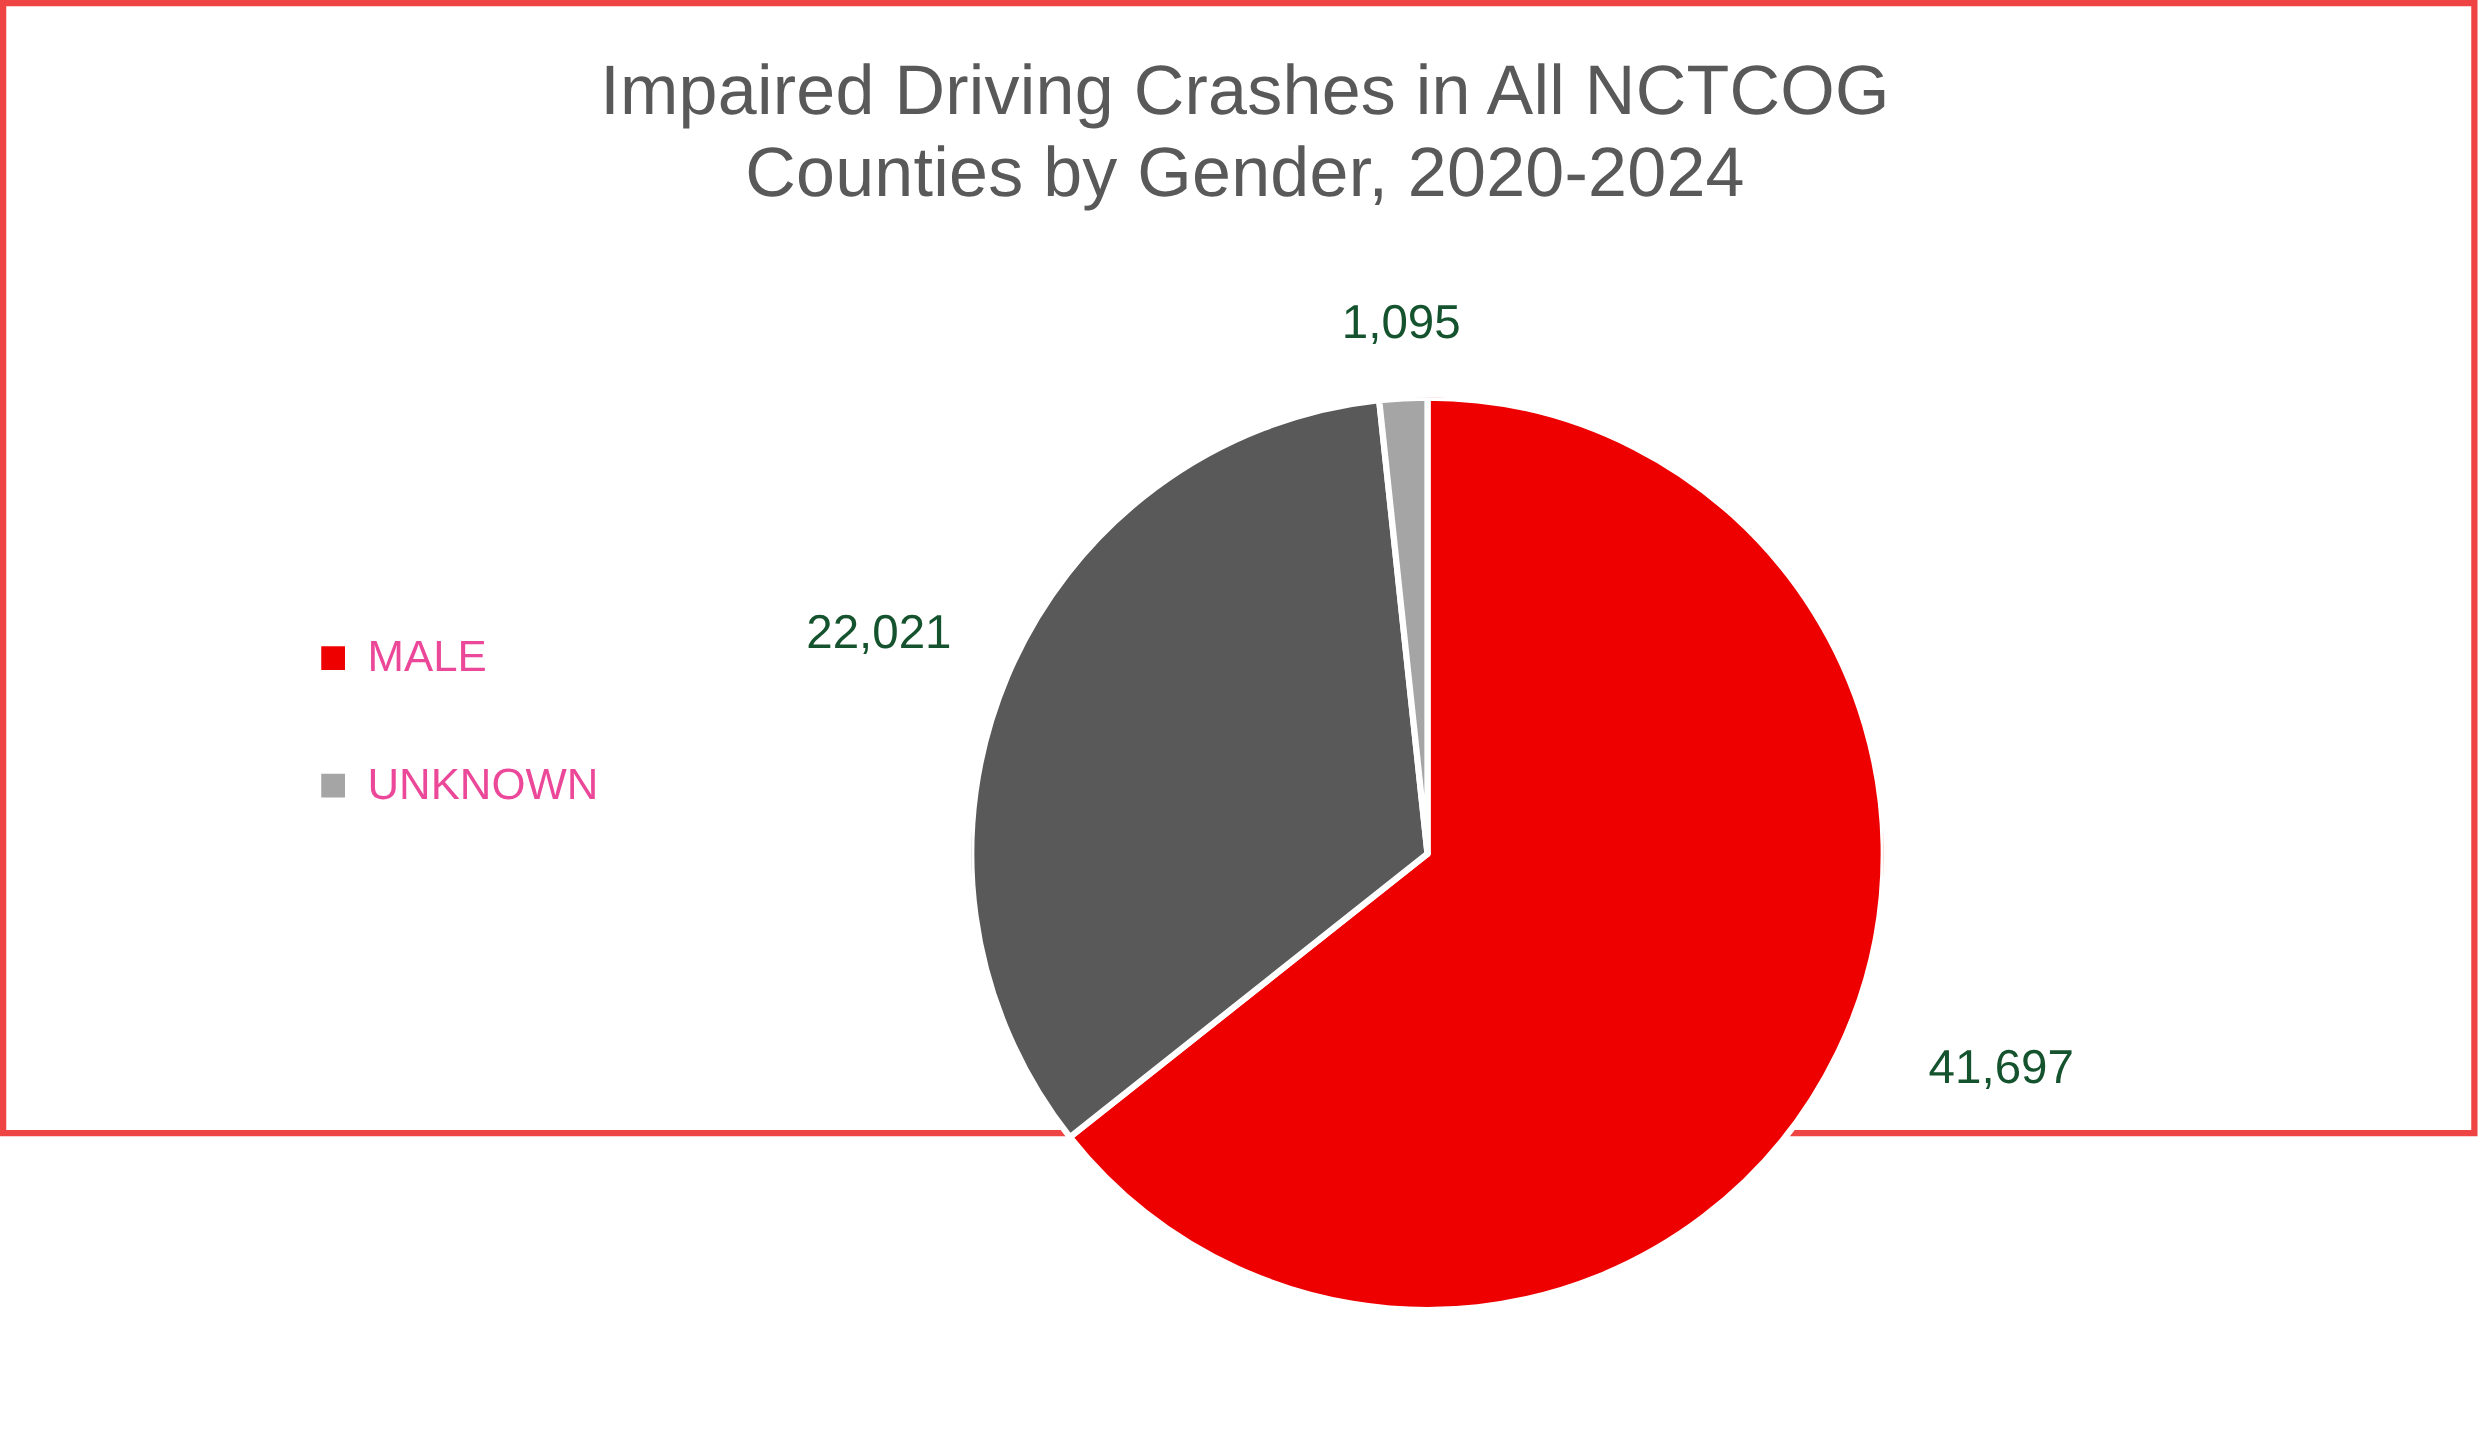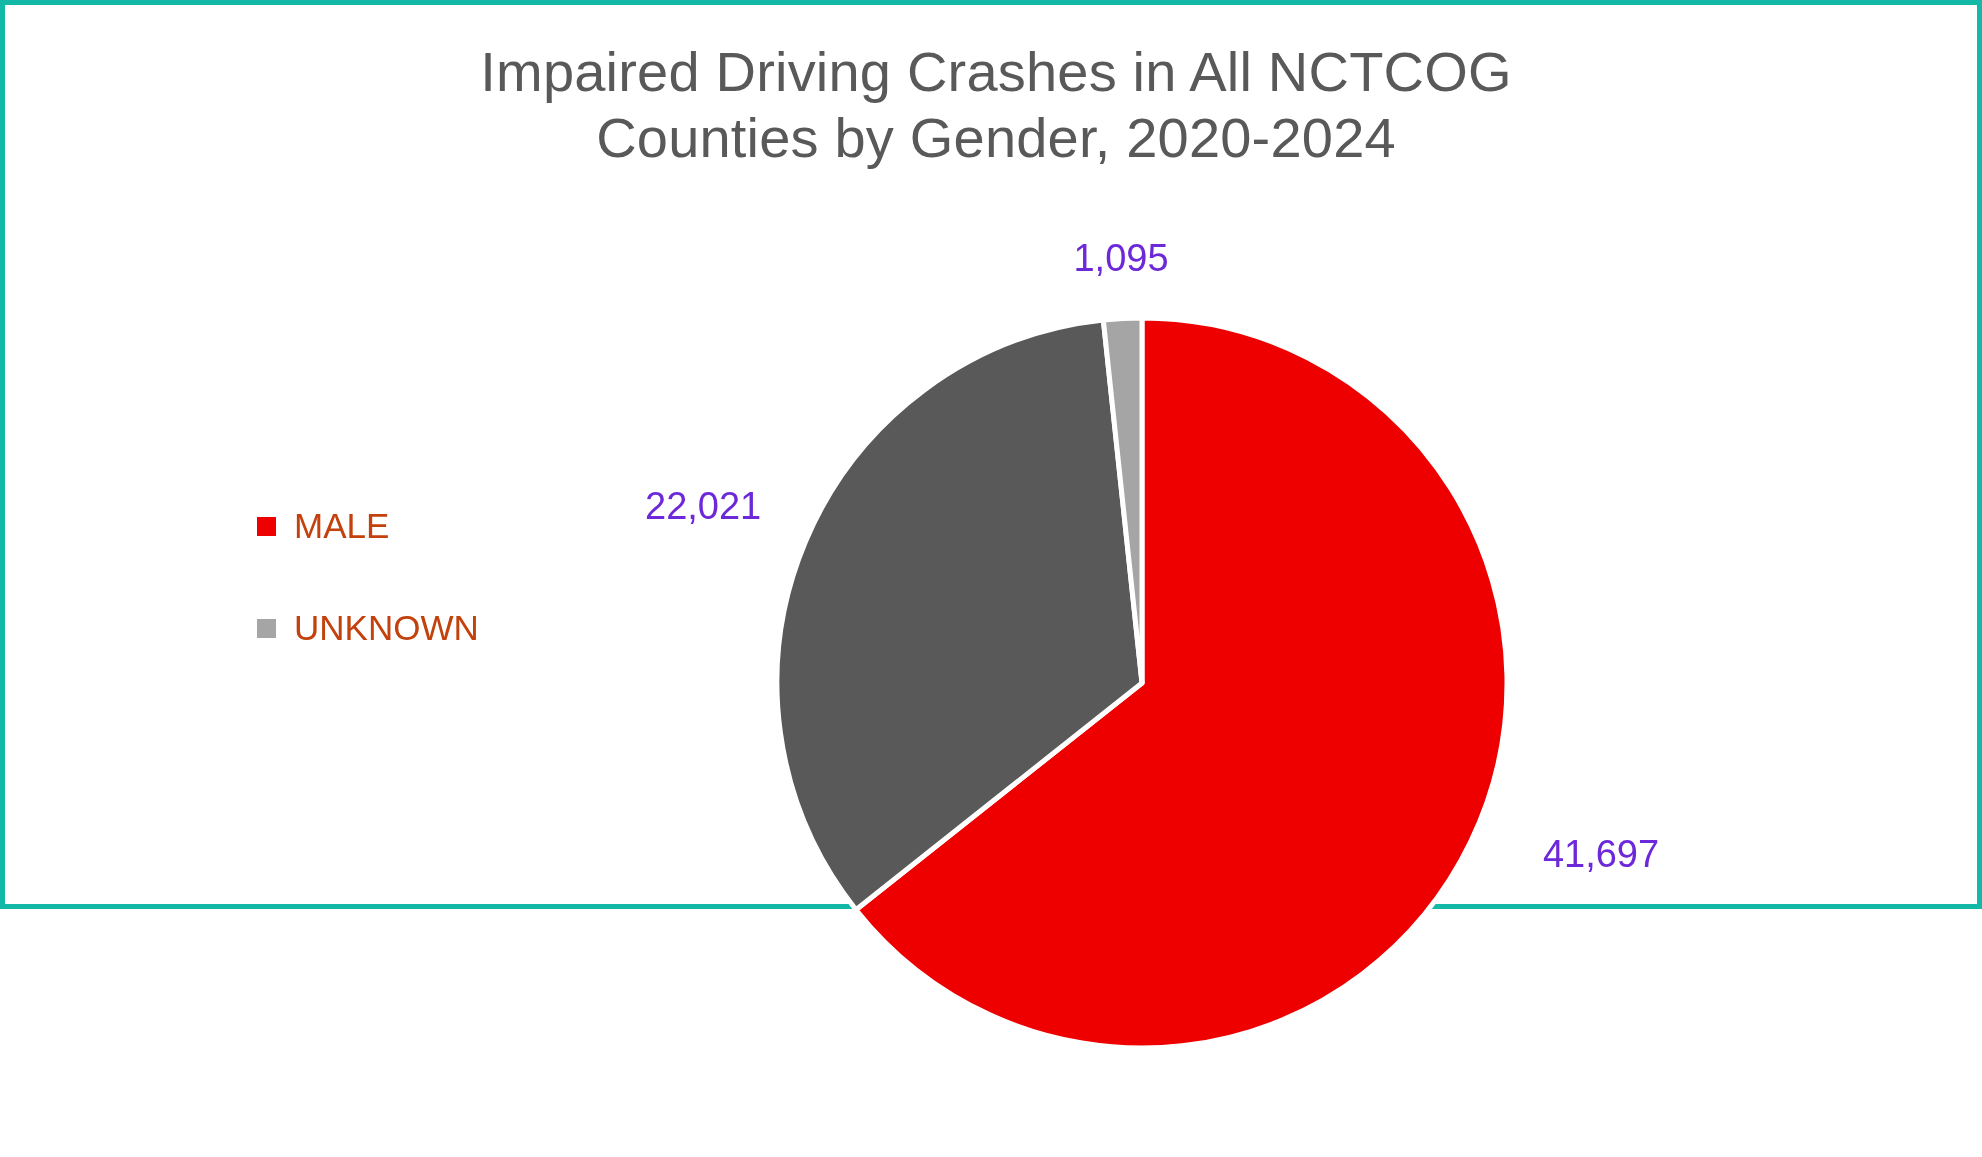--- a/index.html
+++ b/index.html
@@ -13,21 +13,21 @@
     font-family: "Liberation Sans", sans-serif;
     overflow: hidden;
   }
   #chart-frame {
     position: absolute;
     left: 0;
     top: 0;
     width: 1982px;
     height: 909px;
     background: #ffffff;
-    border: 5px solid #14b8a6;
+    border: 5px solid #ef4444;
     box-sizing: border-box;
   }
   #chart-title {
     position: absolute;
     left: 0;
     top: 34px;
     width: 1982px;
     text-align: center;
     color: #595959;
     font-size: 56px;
@@ -47,40 +47,40 @@
     align-items: center;
     height: 102px;
   }
   .legend-swatch {
     width: 19px;
     height: 19px;
     flex: 0 0 auto;
     margin-right: 18px;
   }
   .legend-label {
-    color: #c2410c;
+    color: #ec4899;
     font-size: 35px;
     font-weight: 400;
     white-space: nowrap;
   }
   #pie-wrap {
     position: absolute;
     left: 772px;
     top: 313px;
     width: 730px;
     height: 730px;
   }
   #pie-svg {
     display: block;
     width: 730px;
     height: 730px;
   }
   .data-label {
     position: absolute;
-    color: #6d28d9;
+    color: #14532d;
     font-size: 38px;
     font-weight: 400;
     white-space: nowrap;
   }
   #label-unknown {
     left: 1026px;
     top: 232px;
     width: 180px;
     text-align: center;
   }

